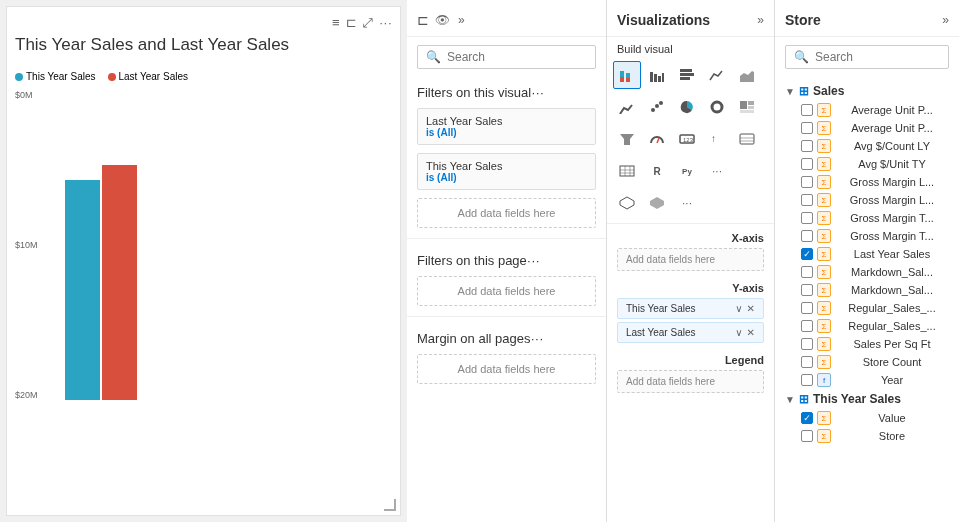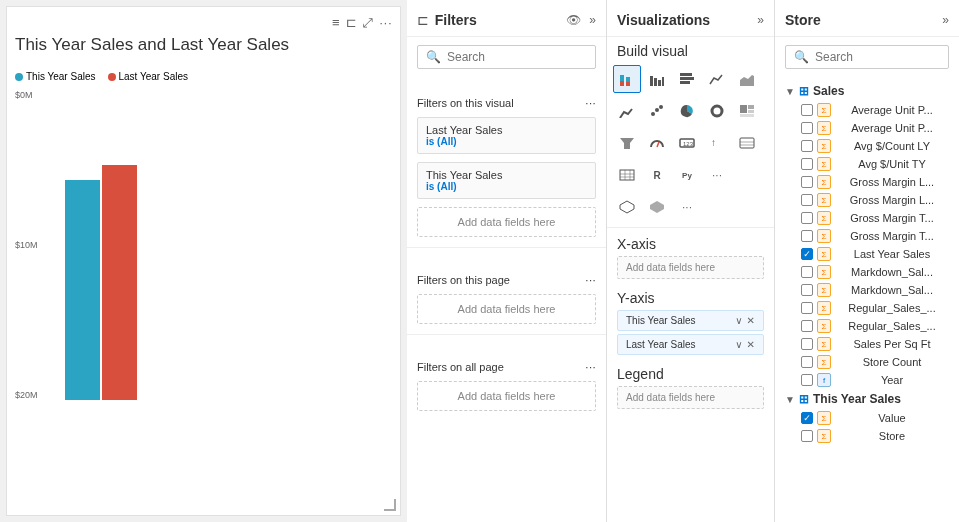--- a/index.html
+++ b/index.html
@@ -130,27 +130,26 @@
       gap: 6px;
     }
     .search-box input {
       border: none;
       outline: none;
       font-size: 12px;
       width: 100%;
       color: #333;
     }
     .section-label {
-      font-size: 11px;
+      font-size: 13px;
       color: #333;
       padding: 8px 10px 4px;
       display: flex;
-      justify-content: space-between;
-      align-items: center;
-      margin-top: 12px;
+      justify-content: flex-start;
+      align-items: center;
     }
     .filter-card {
       margin: 4px 10px;
       border: 1px solid #ddd;
       border-radius: 2px;
       padding: 6px 8px;
       background: #fafafa;
       font-size: 11px;
       color: #333;
     }
@@ -192,21 +191,21 @@
       justify-content: space-between;
       padding: 12px 10px 8px;
       border-bottom: 1px solid #eee;
     }
     .viz-header-title {
       font-size: 14px;
       font-weight: 600;
       color: #333;
     }
     .viz-build-label {
-      font-size: 14px;
+      font-size: 11px;
       color: #333;
       padding: 6px 10px 4px;
     }
     .viz-icons-row {
       display: flex;
       flex-wrap: wrap;
       padding: 2px 6px;
       gap: 2px;
     }
     .viz-icon-btn {
@@ -227,24 +226,25 @@
     }
     .viz-divider {
       height: 1px;
       background: #eee;
       margin: 4px 0;
     }
     .viz-field-section {
       padding: 4px 10px;
     }
     .viz-field-label {
-      font-size: 14px;
-      font-weight: 400;
+      font-size: 11px;
+      font-weight: 700;
       color: #333;
       margin-bottom: 4px;
+      text-align: right;
     }
     .viz-field-box {
       border: 1px dashed #ccc;
       border-radius: 2px;
       padding: 5px 8px;
       font-size: 10px;
       color: #888;
       background: #fafafa;
       margin-bottom: 3px;
     }
@@ -408,21 +408,20 @@
         <div class="bar" style="height:235px; background:#D94F3D;"></div>
       </div>
     </div>
   </div>
   <div class="chart-resize-handle"></div>
 </div>
 
 <div class="filters-panel">
   <div class="filters-header">
     <span style="color:#555; font-size:14px;">⊏</span>
-    <span class="filters-header-title">Filters</span>
     <div class="filters-header-icons">
       <span style="cursor:pointer;">👁</span>
       <span style="cursor:pointer;">»</span>
     </div>
   </div>
   <div class="search-box">
     <span style="color:#888; font-size:12px;">🔍</span>
     <input type="text" placeholder="Search" style="">
   </div>
 
@@ -442,21 +441,21 @@
 
   <div class="section-divider"></div>
   <div class="section-label">
     <span>Filters on this page</span>
     <span style="cursor:pointer;">···</span>
   </div>
   <div class="add-data-btn">Add data fields here</div>
 
   <div class="section-divider"></div>
   <div class="section-label">
-    <span>Filters on all page</span>
+    <span>Margin on all pages</span>
     <span style="cursor:pointer;">···</span>
   </div>
   <div class="add-data-btn">Add data fields here</div>
 </div>
 
 <div class="viz-panel">
   <div class="viz-header">
     <span class="viz-header-title">Visualizations</span>
     <span style="cursor:pointer; color:#666;">»</span>
   </div>

